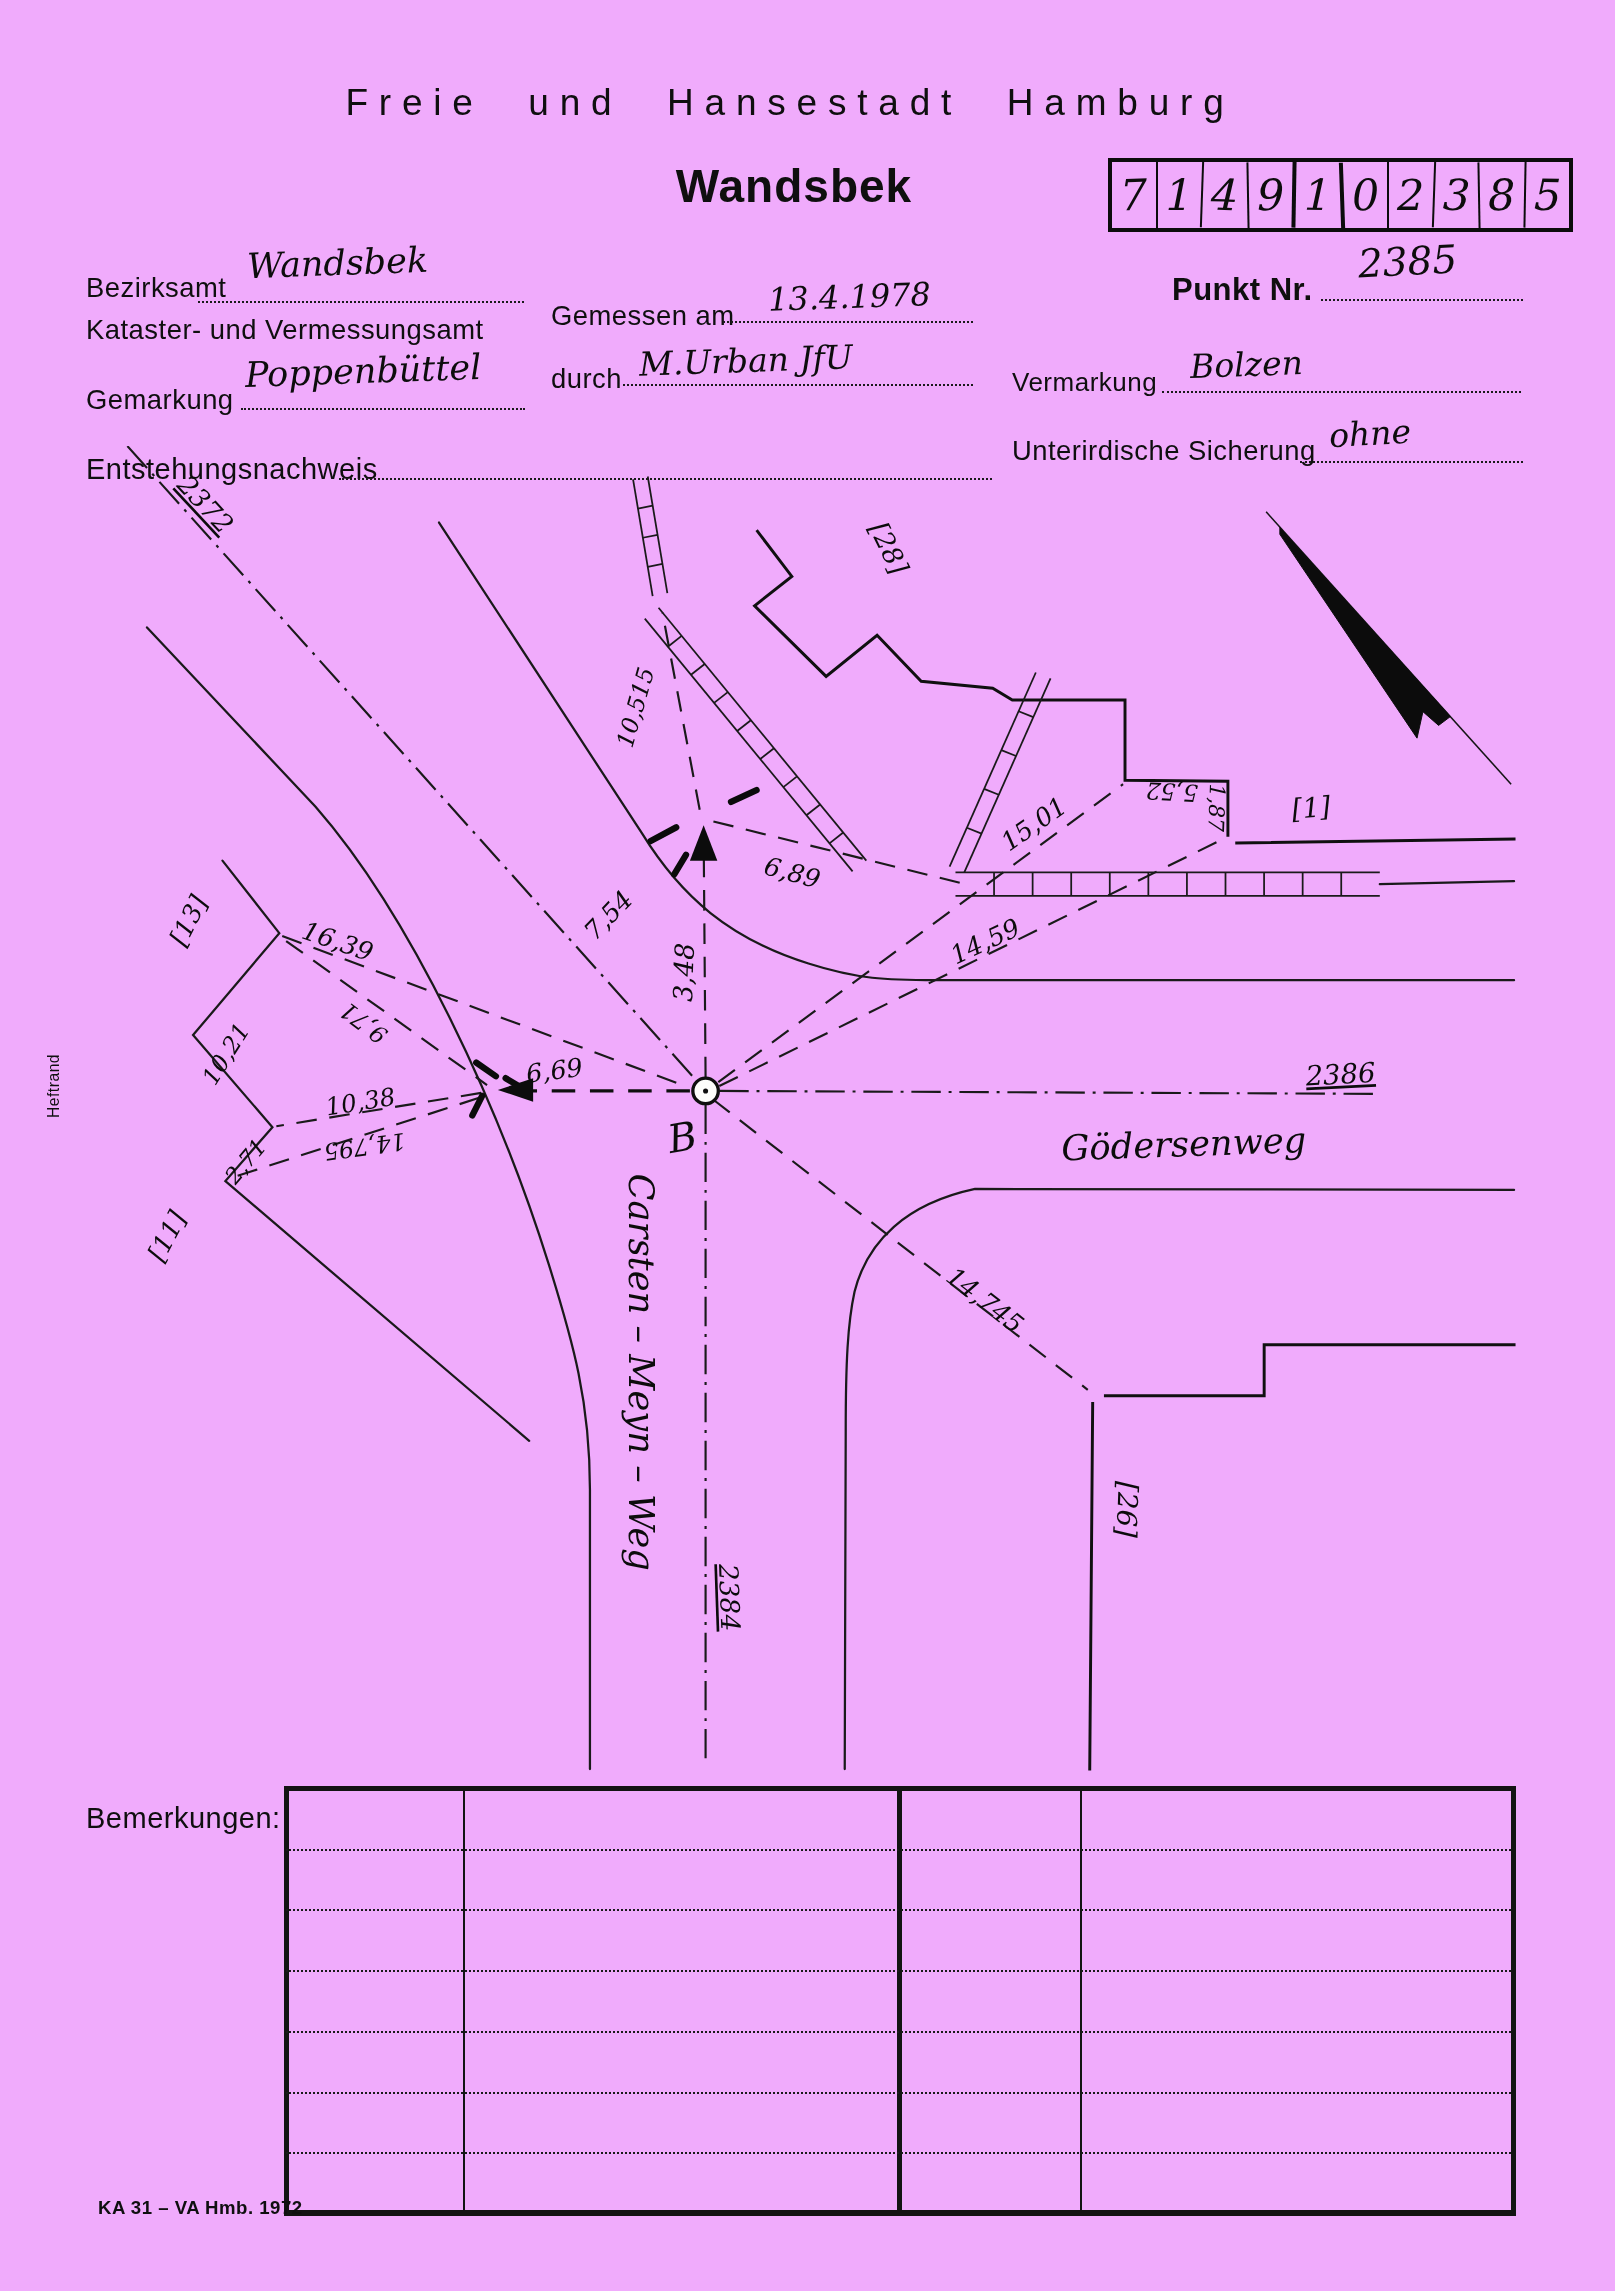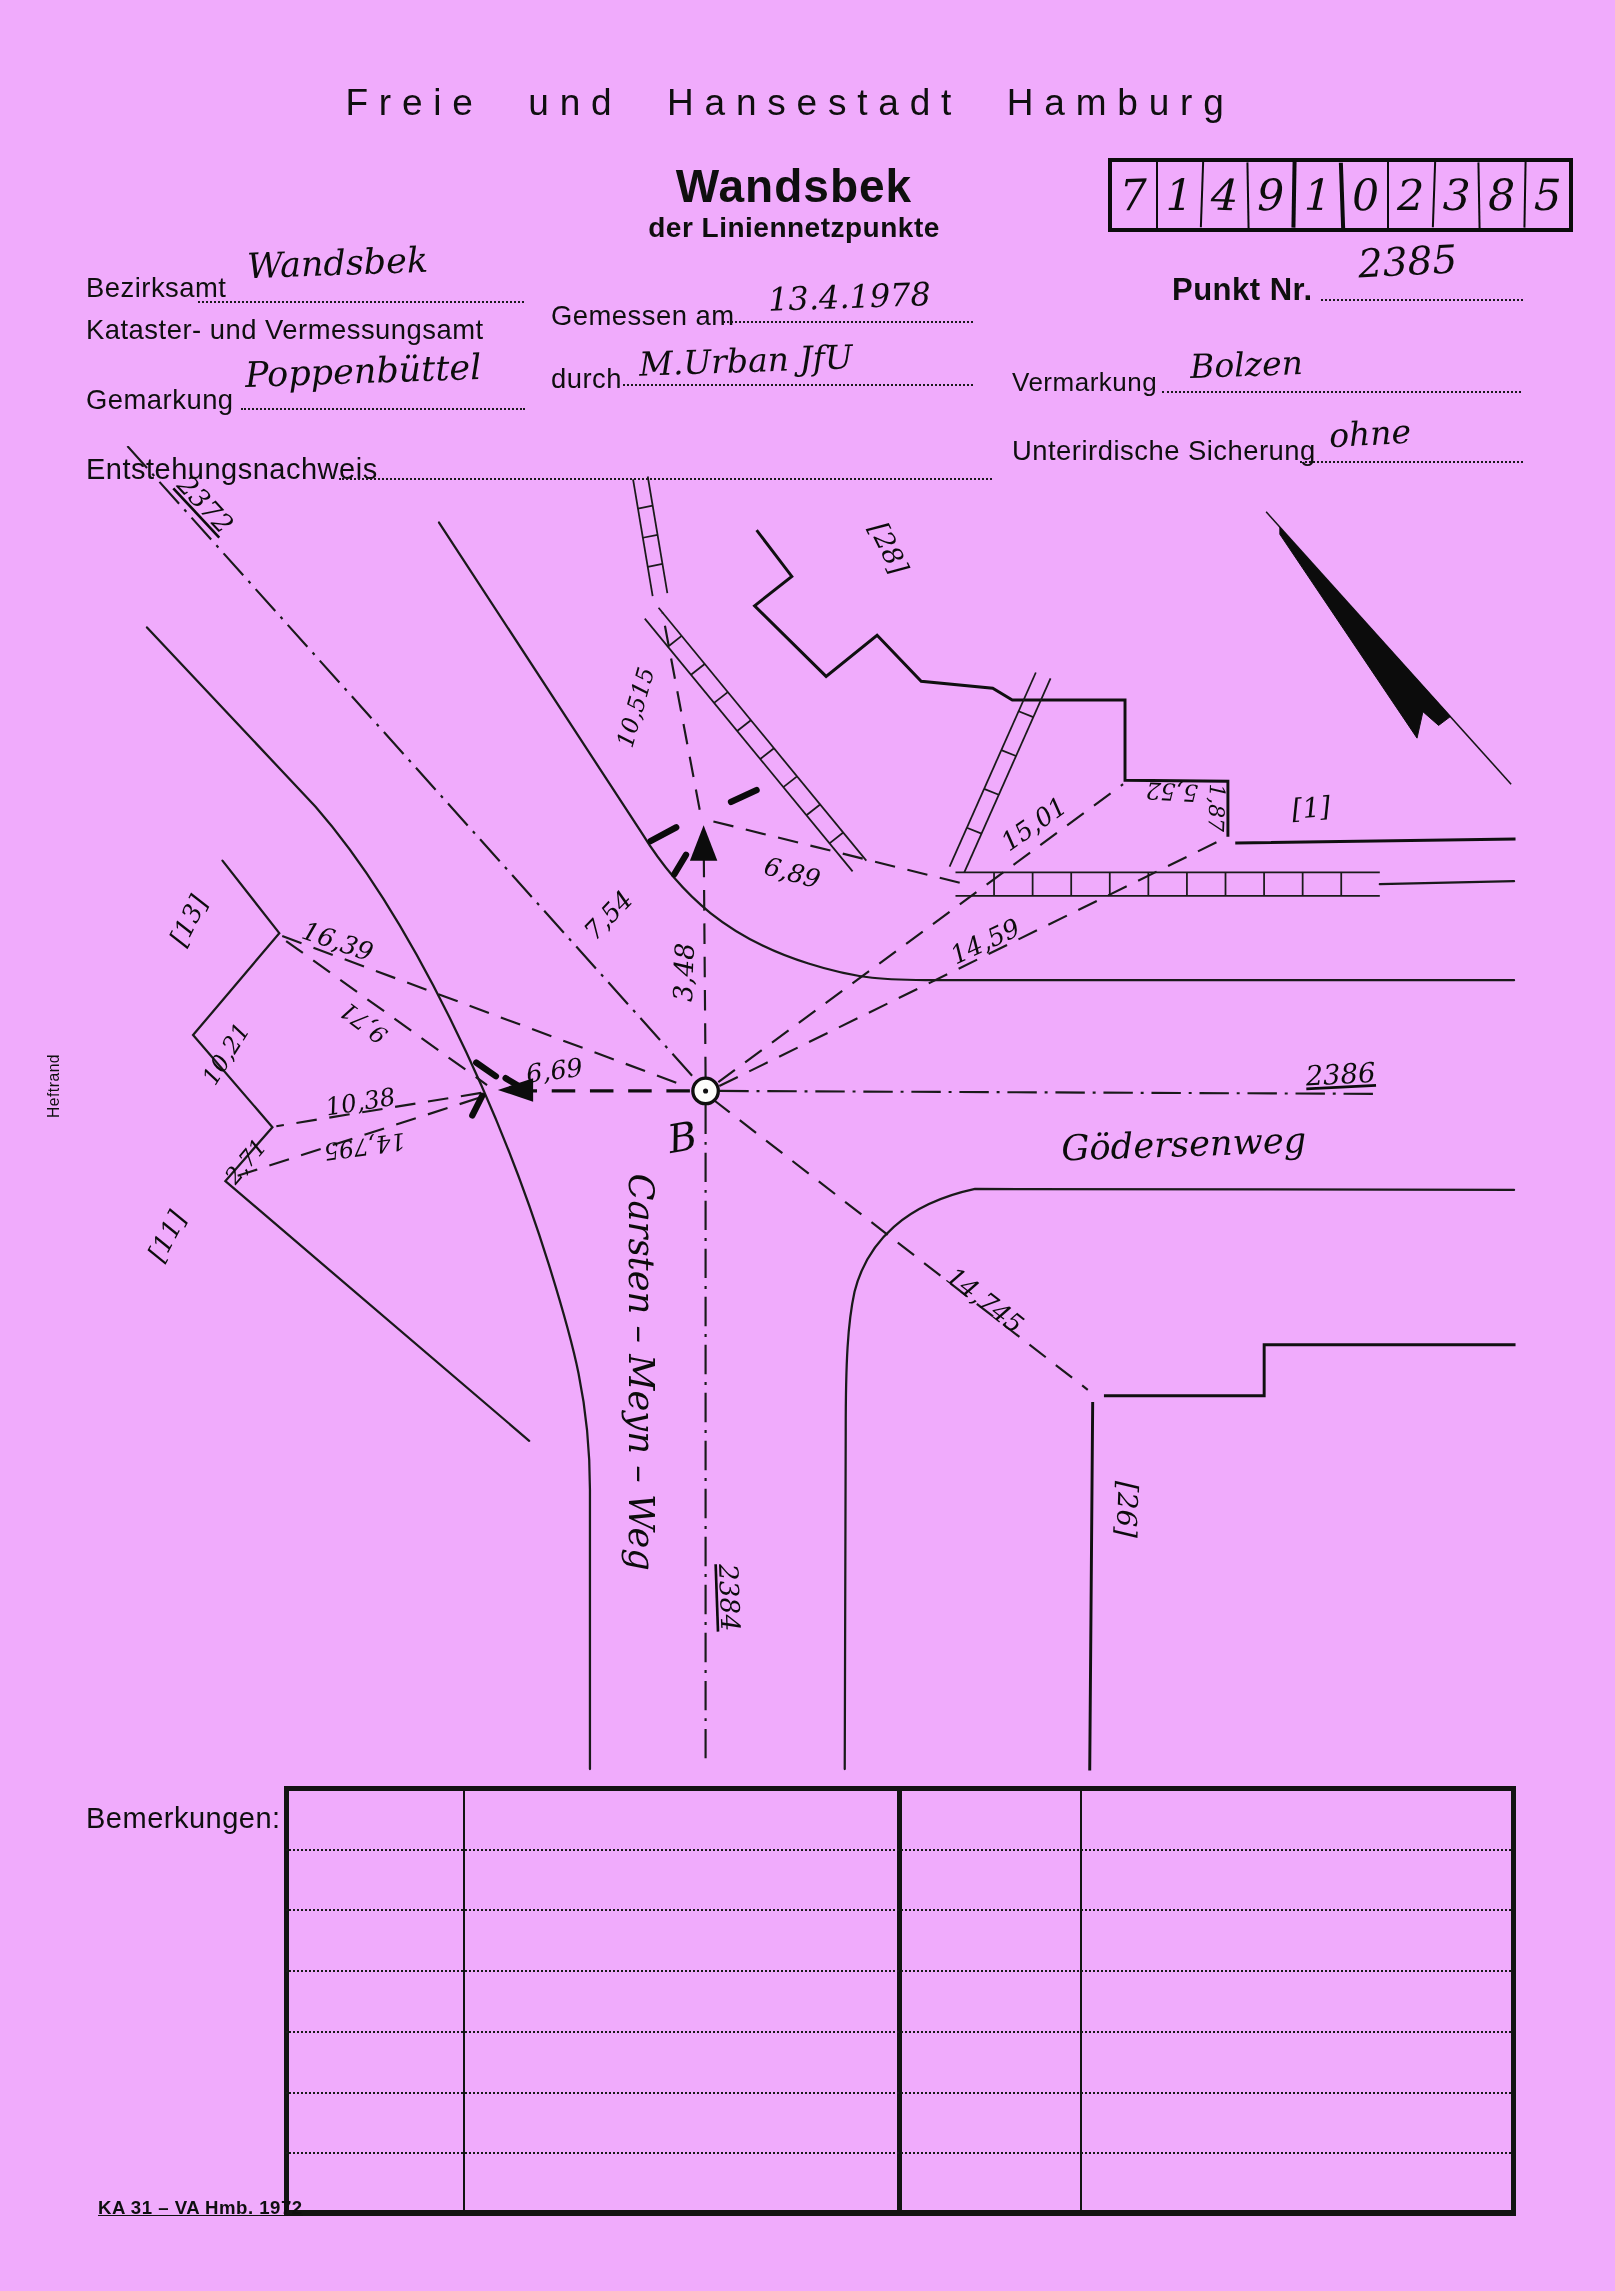--- a/index.html
+++ b/index.html
@@ -30,21 +30,20 @@
   text.sk.u{text-decoration:underline;}
 </style>
 </head>
 <body>
 
 <div id="page">
 
   <div class="abs lbl" style="left:300px;top:82px;width:980px;text-align:center;font-size:37px;letter-spacing:10.8px;word-spacing:23.5px;">Freie und Hansestadt Hamburg</div>
 
   <div class="abs lbl" style="left:544px;top:159px;width:500px;text-align:center;font-size:46px;font-weight:bold;letter-spacing:1px;">Wandsbek</div>
-  <div class="abs lbl" style="left:544px;top:212px;width:500px;text-align:center;font-size:28px;font-weight:bold;">der Liniennetzpunkte</div>
 
   <div id="digit-box" class="abs hand" style="left:1108px;top:158px;width:465px;height:74px;">
       <div class="cell" style="transform: rotate(-2deg);">7</div>
       <div class="cell" style="transform: rotate(0deg);">1</div>
       <div class="cell" style="transform: rotate(2deg);">4</div>
       <div class="cell" style="transform: rotate(-1deg);">9</div>
       <div class="cell thick" style="transform: rotate(1deg);">1</div>
       <div class="cell thick" style="transform: rotate(-2deg);">0</div>
       <div class="cell" style="transform: rotate(0deg);">2</div>
       <div class="cell" style="transform: rotate(2deg);">3</div>
@@ -213,15 +212,15 @@
     <div class="abs vline" style="left:1080px;top:1786px;width:2px;height:430px;"></div>
     <div class="abs vline" style="left:1511px;top:1786px;width:4.9px;height:430px;"></div>
   <div class="abs dotline" style="left: 286px; top: 1849px; width: 1225px;"></div>
       <div class="abs dotline" style="left: 286px; top: 1909px; width: 1225px;"></div>
       <div class="abs dotline" style="left: 286px; top: 1970px; width: 1225px;"></div>
       <div class="abs dotline" style="left: 286px; top: 2031px; width: 1225px;"></div>
       <div class="abs dotline" style="left: 286px; top: 2092px; width: 1225px;"></div>
       <div class="abs dotline" style="left: 286px; top: 2152px; width: 1225px;"></div>
     </div>
 
-  <div class="abs lbl" style="left:98px;top:2197px;font-size:18.6px;font-weight:bold;letter-spacing:0.5px;text-decoration:underline;">KA 31 – VA Hmb. 1972</div>
+  <div class="abs lbl" style="left:98px;top:2197px;font-size:18.6px;font-weight:bold;letter-spacing:0.5px;">KA 31 – VA Hmb. 1972</div>
 </div>
 
 
 </body></html>

